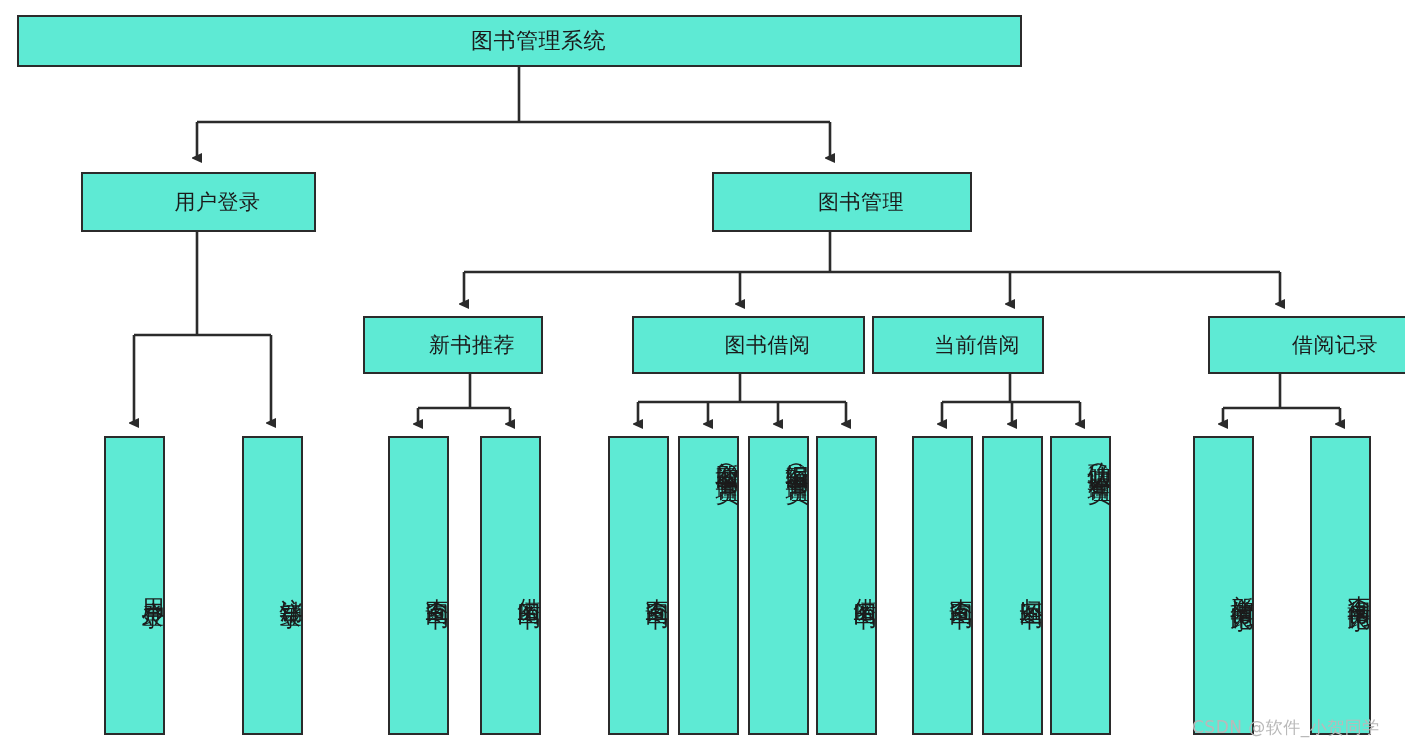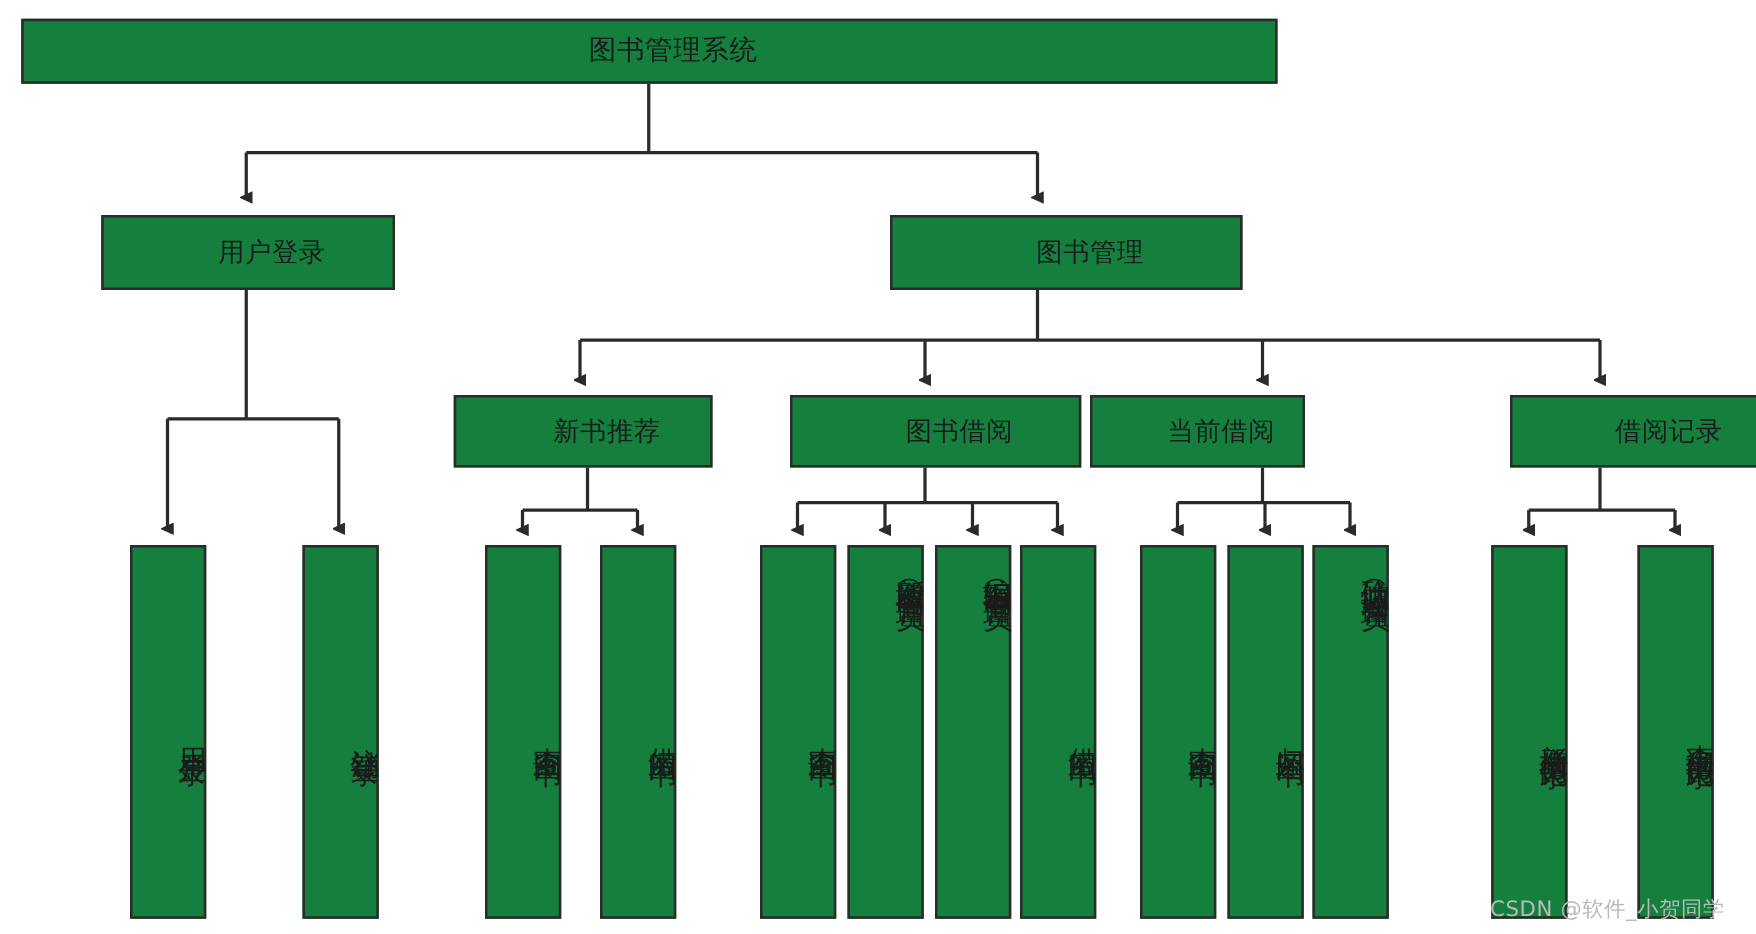--- a/index.html
+++ b/index.html
@@ -18,21 +18,21 @@
     position:absolute;
     left:0; top:0;
     width:1405px;
     height:747px;
     pointer-events:none;
   }
   .node{
     position:absolute;
     box-sizing:border-box;
     border:2px solid #2b2b2b;
-    background:#15803d;
+    background:#5eead4;
     display:flex;
     align-items:center;
     justify-content:center;
     color:#1b1b1b;
     padding-left:38px;
   }
   .node-label{
     display:block;
     text-align:center;
     line-height:1.18;
@@ -125,25 +125,25 @@
     </g>
   </svg>
 
   <div class="node horiz root" style="left:17px; top:15px; width:1005px; height:52px;">
     <span class="node-label">图书管理系统</span>
   </div>
 
   <div class="node horiz" style="left:81px; top:172px; width:235px; height:60px;">
     <span class="node-label">用户登录</span>
   </div>
-  <div class="node horiz" style="left:712px; top:172px; width:282px; height:60px;">
+  <div class="node horiz" style="left:712px; top:172px; width:260px; height:60px;">
     <span class="node-label">图书管理</span>
   </div>
 
-  <div class="node horiz" style="left:363px; top:316px; width:207px; height:58px;">
+  <div class="node horiz" style="left:363px; top:316px; width:180px; height:58px;">
     <span class="node-label">新书推荐</span>
   </div>
   <div class="node horiz" style="left:632px; top:316px; width:233px; height:58px;">
     <span class="node-label">图书借阅</span>
   </div>
   <div class="node horiz" style="left:872px; top:316px; width:172px; height:58px;font-family:Liberation Serif, serif;">
     <span class="node-label">当前借阅</span>
   </div>
   <div class="node horiz" style="left:1172px; top:316px; width:216px; height:58px;margin-left:36px;">
     <span class="node-label">借阅记录</span>

